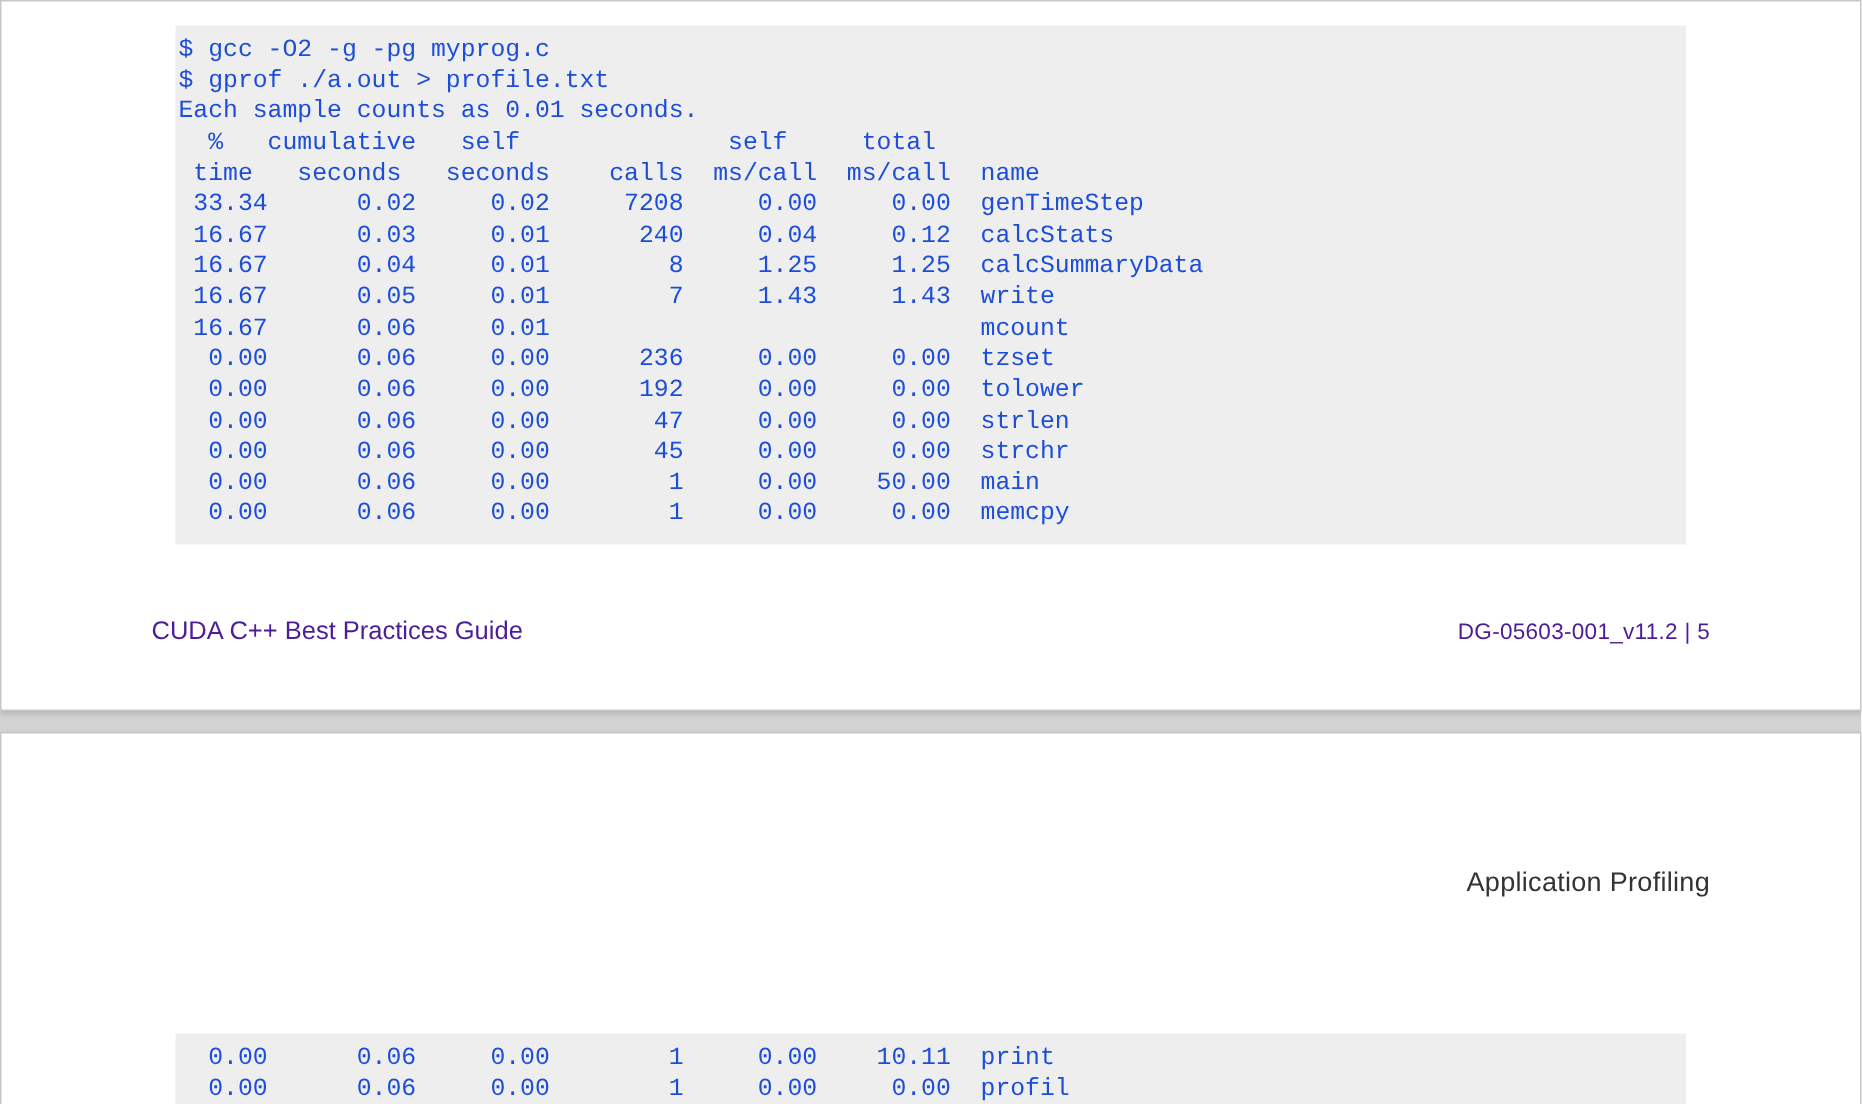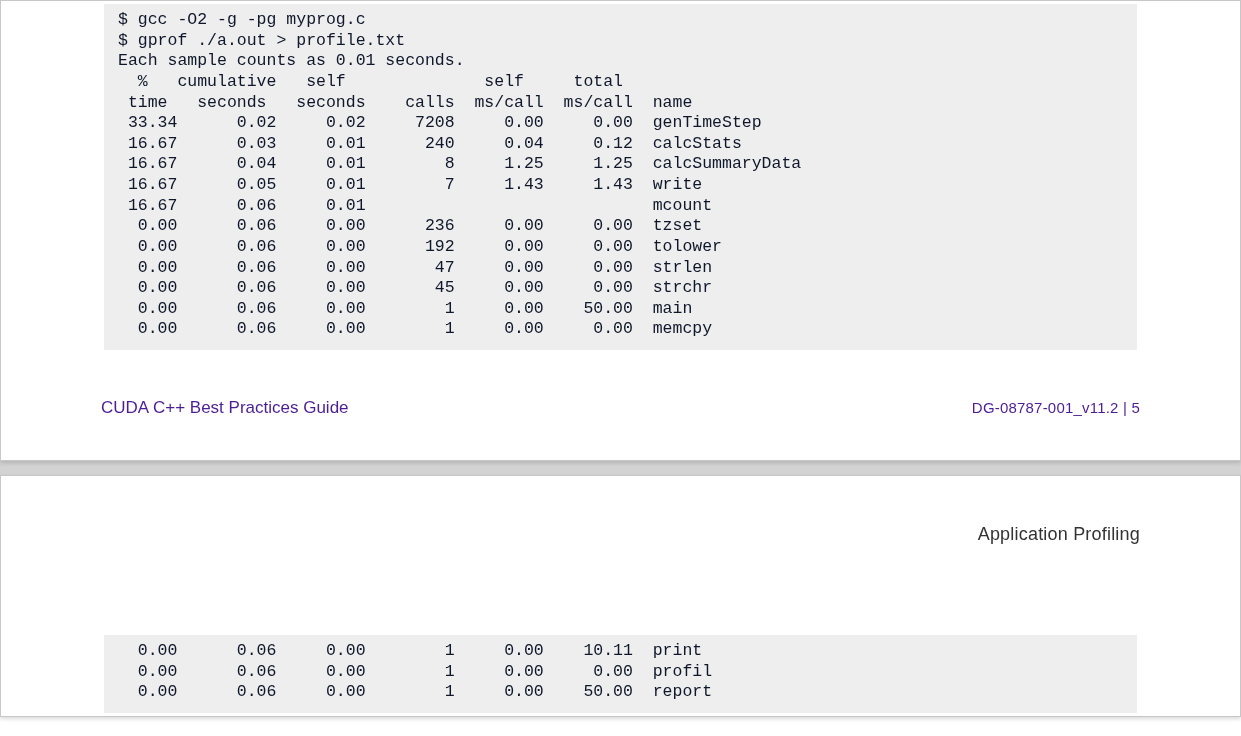--- a/index.html
+++ b/index.html
@@ -23,46 +23,47 @@
   .page-inner {
     padding: 0 100px 42px 100px;
     box-sizing: border-box;
   }
   .page2 .page-inner {
     padding-top: 48px;
     padding-bottom: 0;
   }
   pre.codeblock {
     background: #eeeeee;
-    margin: 3px;
-    padding: 6px 10px 10px 14px;
+    margin: 16px;
+    padding: 6px 10px 10px 2px;
     font-family: "Courier New", Courier, monospace;
     font-size: 16.5px;
     line-height: 1.25;
     white-space: pre;
-    color: #0f172a;
+    color: #1d4ed8;
   }
   .footer {
     margin-top: 48px;
     display: flex;
     justify-content: space-between;
     align-items: baseline;
     font-size: 17px;
     color: #4c1d95;
   }
   .footer .right {
     font-size: 15px;
     letter-spacing: 0.2px;
   }
   .page-header-right {
     text-align: right;
     font-size: 18px;
     color: #333;
     margin-bottom: 90px;
     letter-spacing: 0.2px;
+    margin-top: 41px;
   }
 </style>
 </head>
 <body>
 
 <div class="viewport">
 
   <div class="page">
     <div class="page-inner">
       <pre class="codeblock" id="code1">$ gcc -O2 -g -pg myprog.c
@@ -76,21 +77,21 @@
  16.67      0.05     0.01        7     1.43     1.43  write
  16.67      0.06     0.01                             mcount
   0.00      0.06     0.00      236     0.00     0.00  tzset
   0.00      0.06     0.00      192     0.00     0.00  tolower
   0.00      0.06     0.00       47     0.00     0.00  strlen
   0.00      0.06     0.00       45     0.00     0.00  strchr
   0.00      0.06     0.00        1     0.00    50.00  main
   0.00      0.06     0.00        1     0.00     0.00  memcpy</pre>
       <div class="footer">
         <span>CUDA C++ Best Practices Guide</span>
-        <span class="right">DG-08787-001_v11.2   |   5</span>
+        <span class="right">DG-05603-001_v11.2   |   5</span>
       </div>
     </div>
   </div>
 
   <div class="page page2">
     <div class="page-inner">
       <div class="page-header-right">Application Profiling</div>
       <pre class="codeblock" id="code2">  0.00      0.06     0.00        1     0.00    10.11  print
   0.00      0.06     0.00        1     0.00     0.00  profil
   0.00      0.06     0.00        1     0.00    50.00  report</pre>

